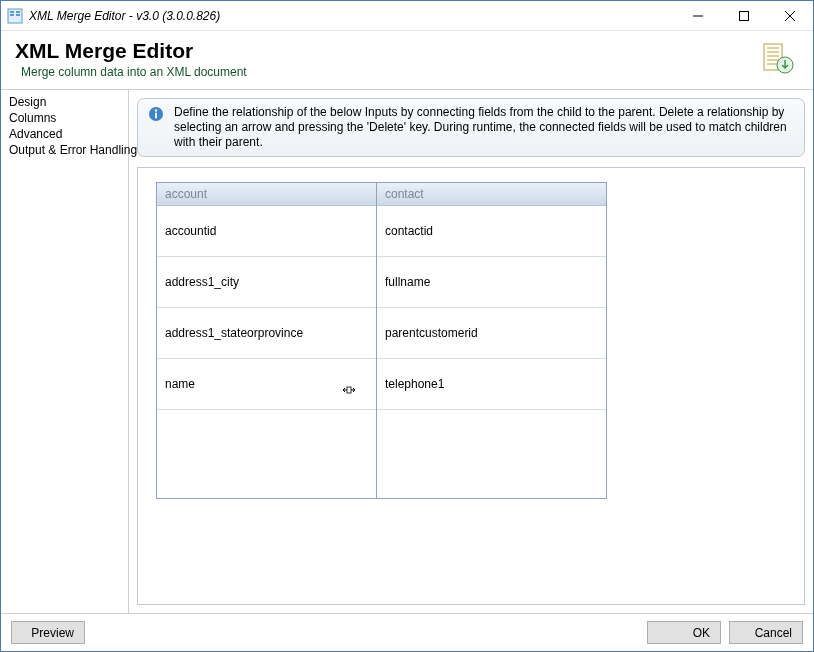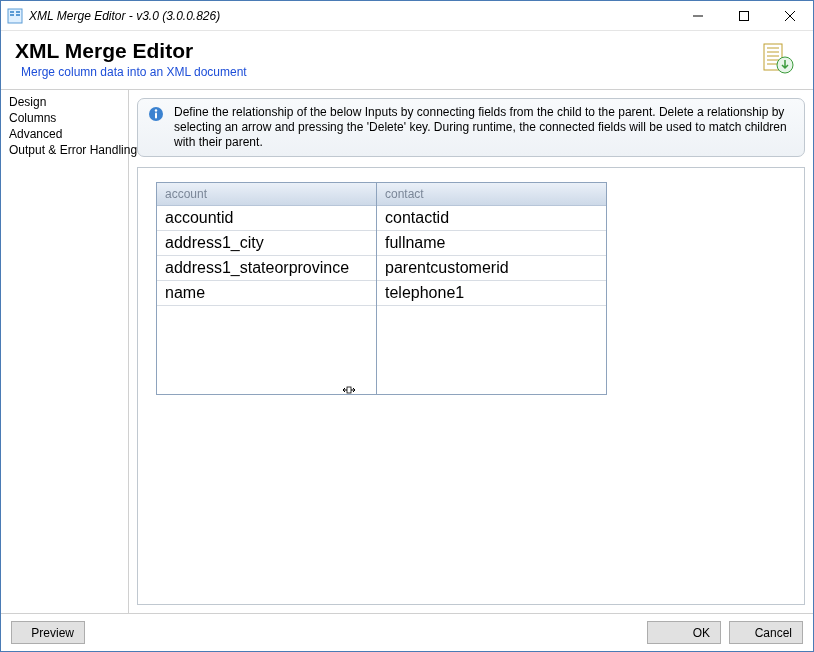--- a/index.html
+++ b/index.html
@@ -6,35 +6,35 @@
   html, body { margin: 0; padding: 0; font-family: "Segoe UI", Tahoma, sans-serif; font-size: 12px; color: #000; background: #fff; }
   .window { width: 814px; height: 652px; border: 1px solid #4a7bb5; display: flex; flex-direction: column; background: #fff; }
   .titlebar { height: 30px; background: #fff; display: flex; align-items: center; padding: 0 0 0 6px; border-bottom: 1px solid #e5e5e5; font-style: italic; }
   .titlebar .icon { width: 16px; height: 16px; margin-right: 6px; }
   .titlebar .title { flex: 0 0 auto; color: #000; }
   .titlebar .spacer { flex: 1 1 auto; }
   .winbtn { width: 46px; height: 30px; display: flex; align-items: center; justify-content: center; cursor: default; }
   .header { padding: 8px 14px 10px 14px; display: flex; align-items: flex-start; }
   .header-text { flex: 1; }
   .header h1 { font-size: 21px; font-weight: bold; margin: 0 0 2px 0; }
-  .header .subtitle { font-size: 12px; margin-left: 6px; color: #1d4ed8; }
+  .header .subtitle { font-size: 12px; margin-left: 6px; color: #14532d; }
   .header-icon { width: 32px; height: 32px; margin-top: 4px; margin-right: 4px; }
   .body { flex: 1 1 auto; display: flex; border-top: 1px solid #d0d0d0; min-height: 0; }
   .sidebar { width: 128px; border-right: 1px solid #d0d0d0; padding: 4px 0 0 2px; display: flex; flex-direction: column; }
   .sidebar-item { padding: 1px 6px; cursor: default; white-space: nowrap; }
   .sidebar-spacer { flex: 1; }
   .main { flex: 1; padding: 8px; display: flex; flex-direction: column; gap: 10px; min-height: 0; }
   .info-banner { border: 1px solid #c0c8d0; background: linear-gradient(#f8fafc,#eef2f6); border-radius: 7px; padding: 6px 10px; display: flex; align-items: flex-start; gap: 10px; }
   .info-banner .info-icon { width: 16px; height: 16px; flex: 0 0 auto; margin-top: 1px; }
   .info-banner .info-text { font-size: 12px; line-height: 1.25; }
   .canvas { flex: 1; border: 1px solid #c0c8d0; background: #fff; position: relative; overflow: hidden; }
   .entity { position: absolute; width: 231px; border: 1px solid #8ea3bd; background: #fff; }
   .entity .entity-header { background: linear-gradient(#eaf0f8,#cdd9e8); color: #7b8798; padding: 4px 8px; border-bottom: 1px solid #b7c5d8; font-size: 12px; }
   .entity .field-list { background: #fff; }
-  .entity .field { padding: 3px 8px; border-bottom: 1px solid #d8dde4; font-size: 16px; }
+  .entity .field { padding: 18px 8px; border-bottom: 1px solid #d8dde4; font-size: 12px; }
   .entity .field:last-child { border-bottom: 1px solid #d8dde4; }
   .entity .padding { height: 88px; }
   .resize-handle { position: absolute; width: 14px; height: 10px; }
   .connector { position: absolute; pointer-events: none; }
   .footer { height: 38px; border-top: 1px solid #d0d0d0; display: flex; align-items: center; padding: 0 10px; gap: 8px; }
   .footer .spacer { flex: 1; }
   .btn { min-width: 74px; height: 23px; border: 1px solid #adadad; background: #e1e1e1; font-size: 12px; cursor: default; padding: 0 10px; text-align: right; }
 </style>
 </head>
 <body>

